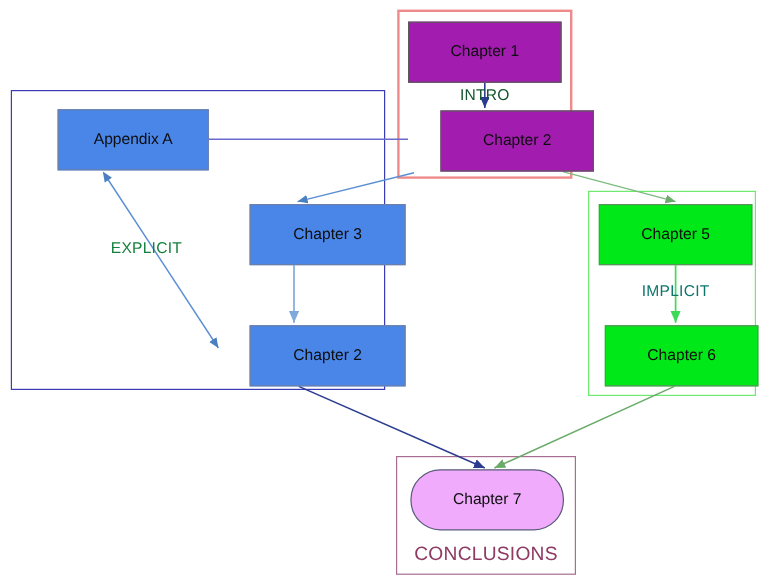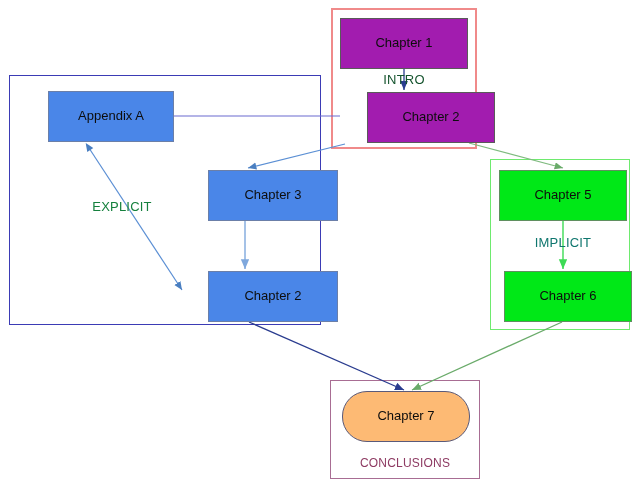--- a/index.html
+++ b/index.html
@@ -33,32 +33,32 @@
     justify-content: center;
     font-size: 13px;
     color: #0d0d0d;
     border: 1px solid #666666;
     text-align: center;
     line-height: 1.1;
   }
   .node-blue   { background: #4a86e8; border-color: #6b7fa8; margin-left: 28px; }
   .node-red    { background: #a21caf; border-color: #5a5a5a; }
   .node-green  { background: #00e817; border-color: #5f8f5f; }
-  .node-purple { background: #fdba74; border-color: #5a5a7a; border-radius: 25px; }
+  .node-purple { background: #f0abfc; border-color: #5a5a7a; border-radius: 25px; }
 
   .edge-label {
     position: absolute;
     font-size: 13px;
     white-space: nowrap;
     letter-spacing: 0.2px;
   }
   .lbl-intro    { color: #14532d; }
   .lbl-explicit { color: #15803d; }
   .lbl-implicit { color: #0f766e; }
-  .lbl-conclusions { color: #8e3b63; font-size: 12px; }
+  .lbl-conclusions { color: #8e3b63; font-size: 16px; }
 
   svg.edges {
     position: absolute;
     left: 0; top: 0;
     width: 640px;
     height: 483px;
     pointer-events: none;
   }
 </style>
 </head>

